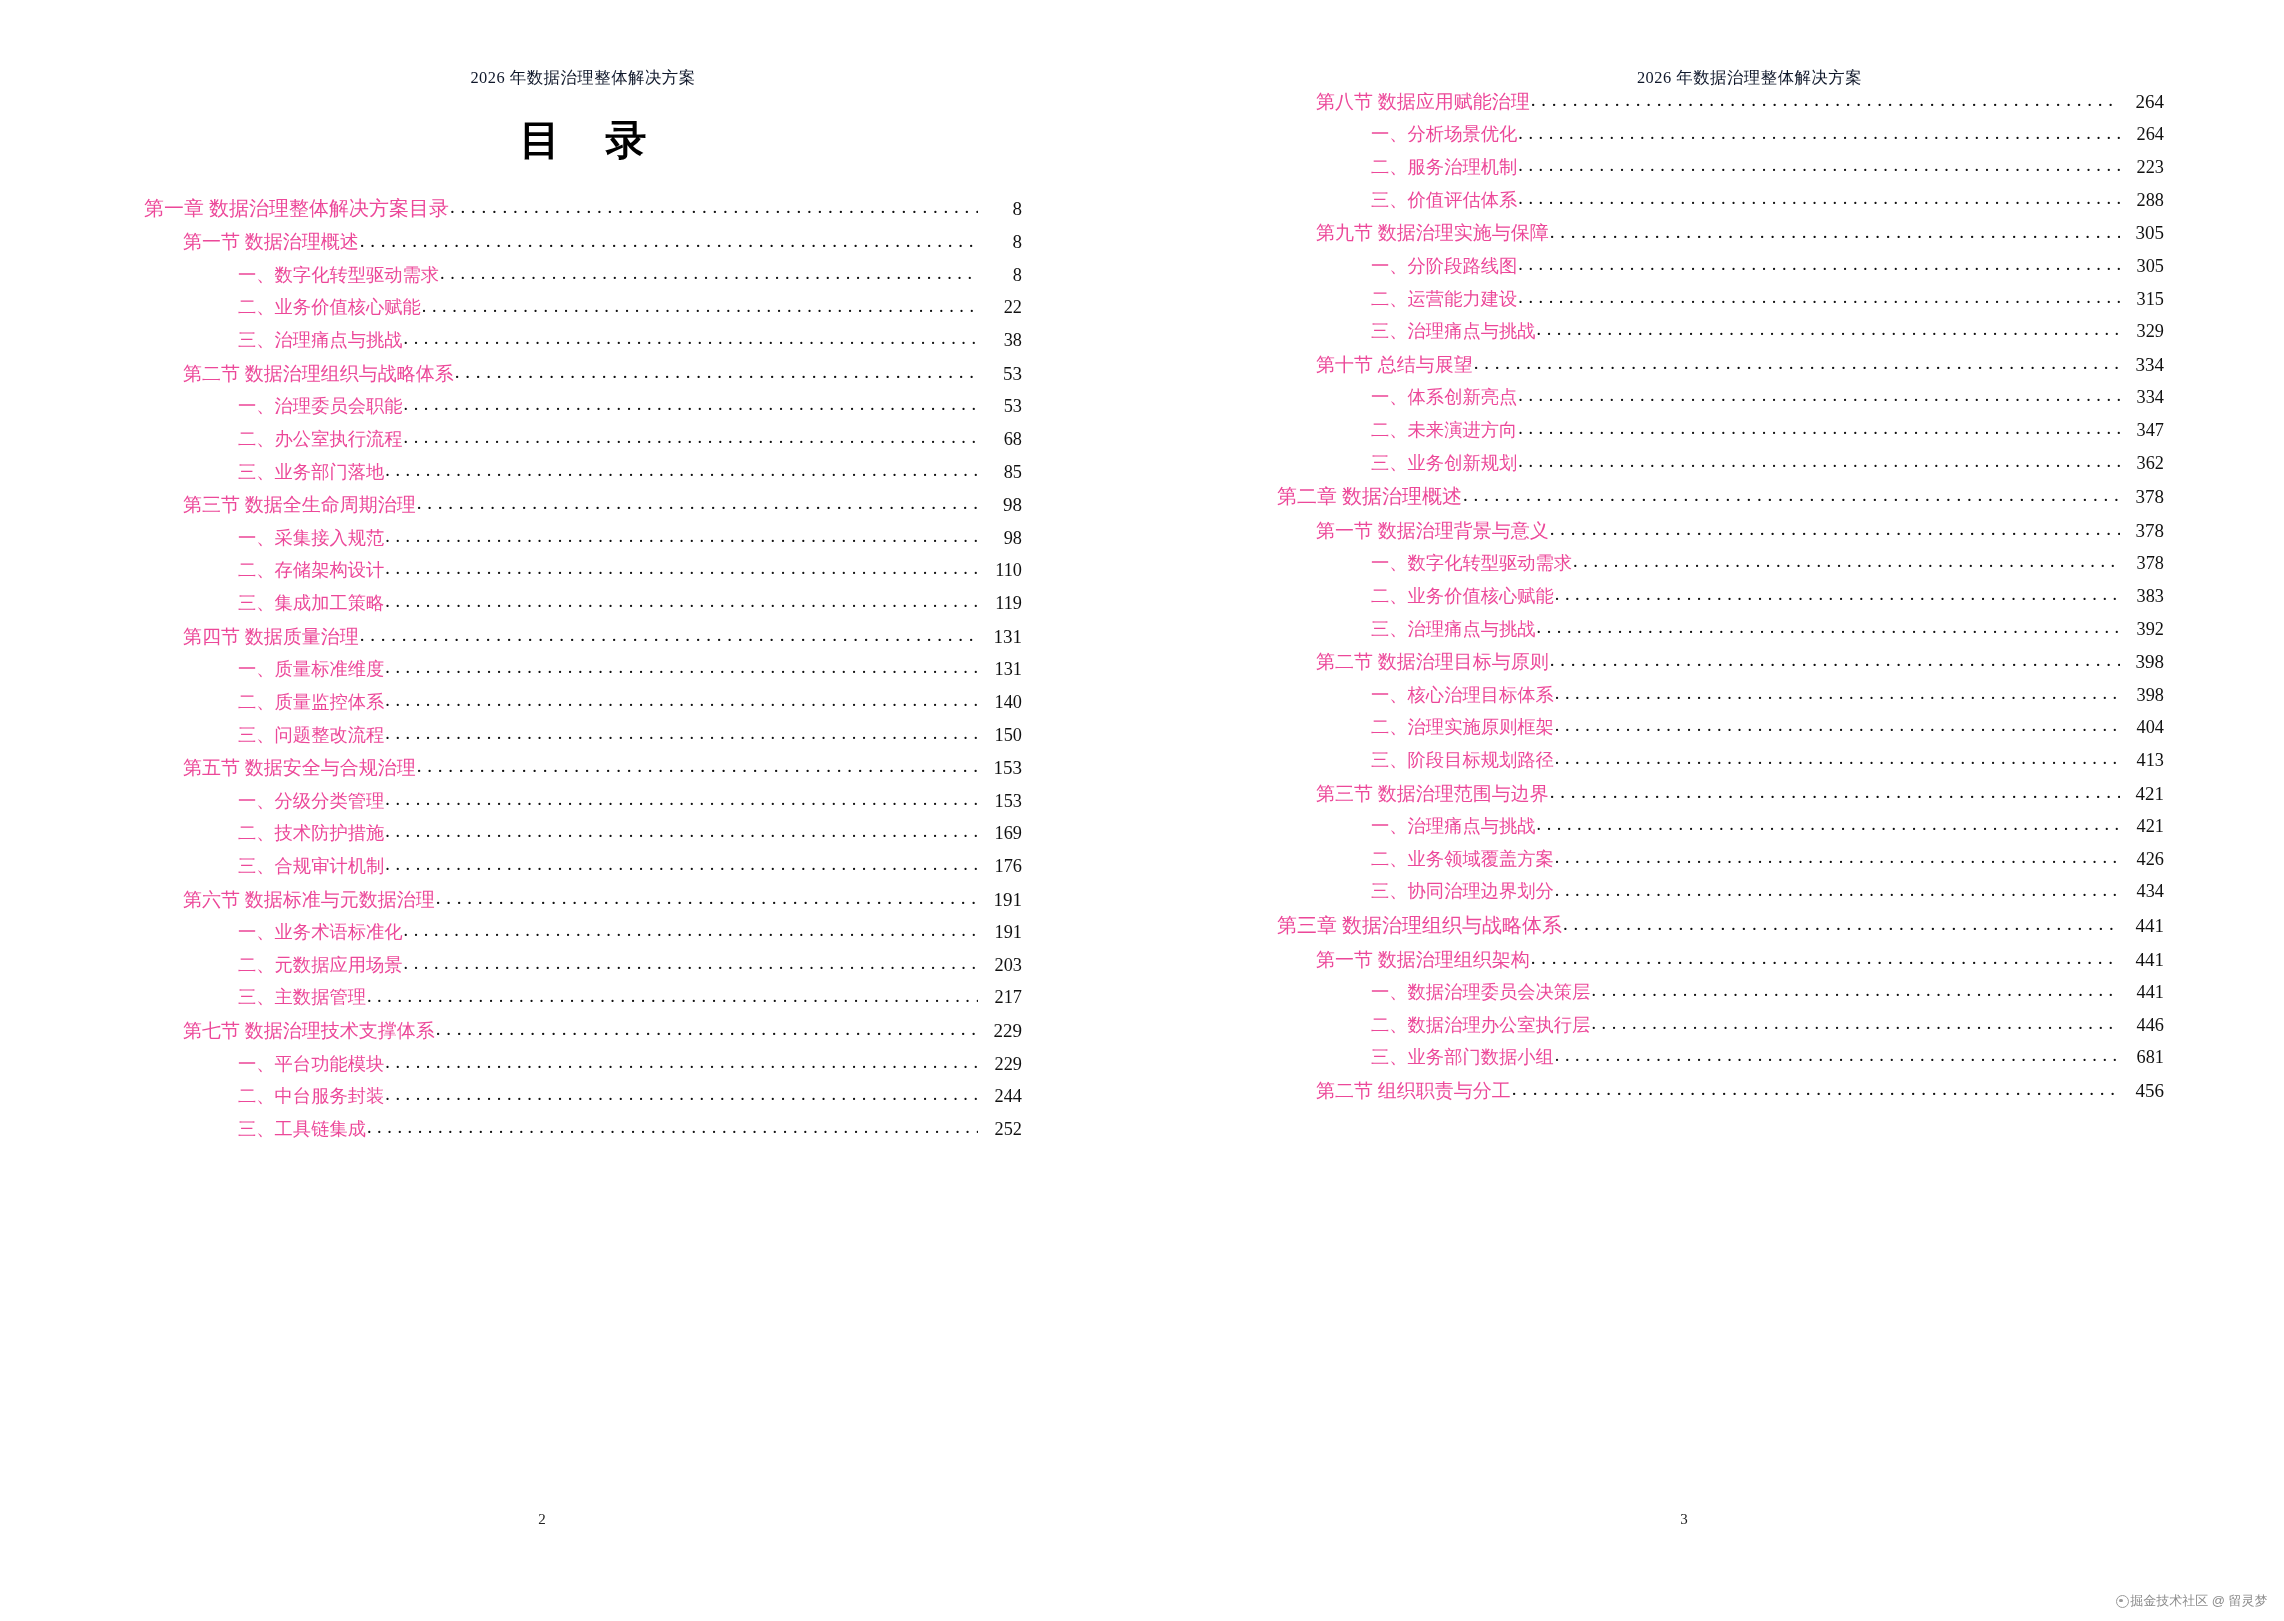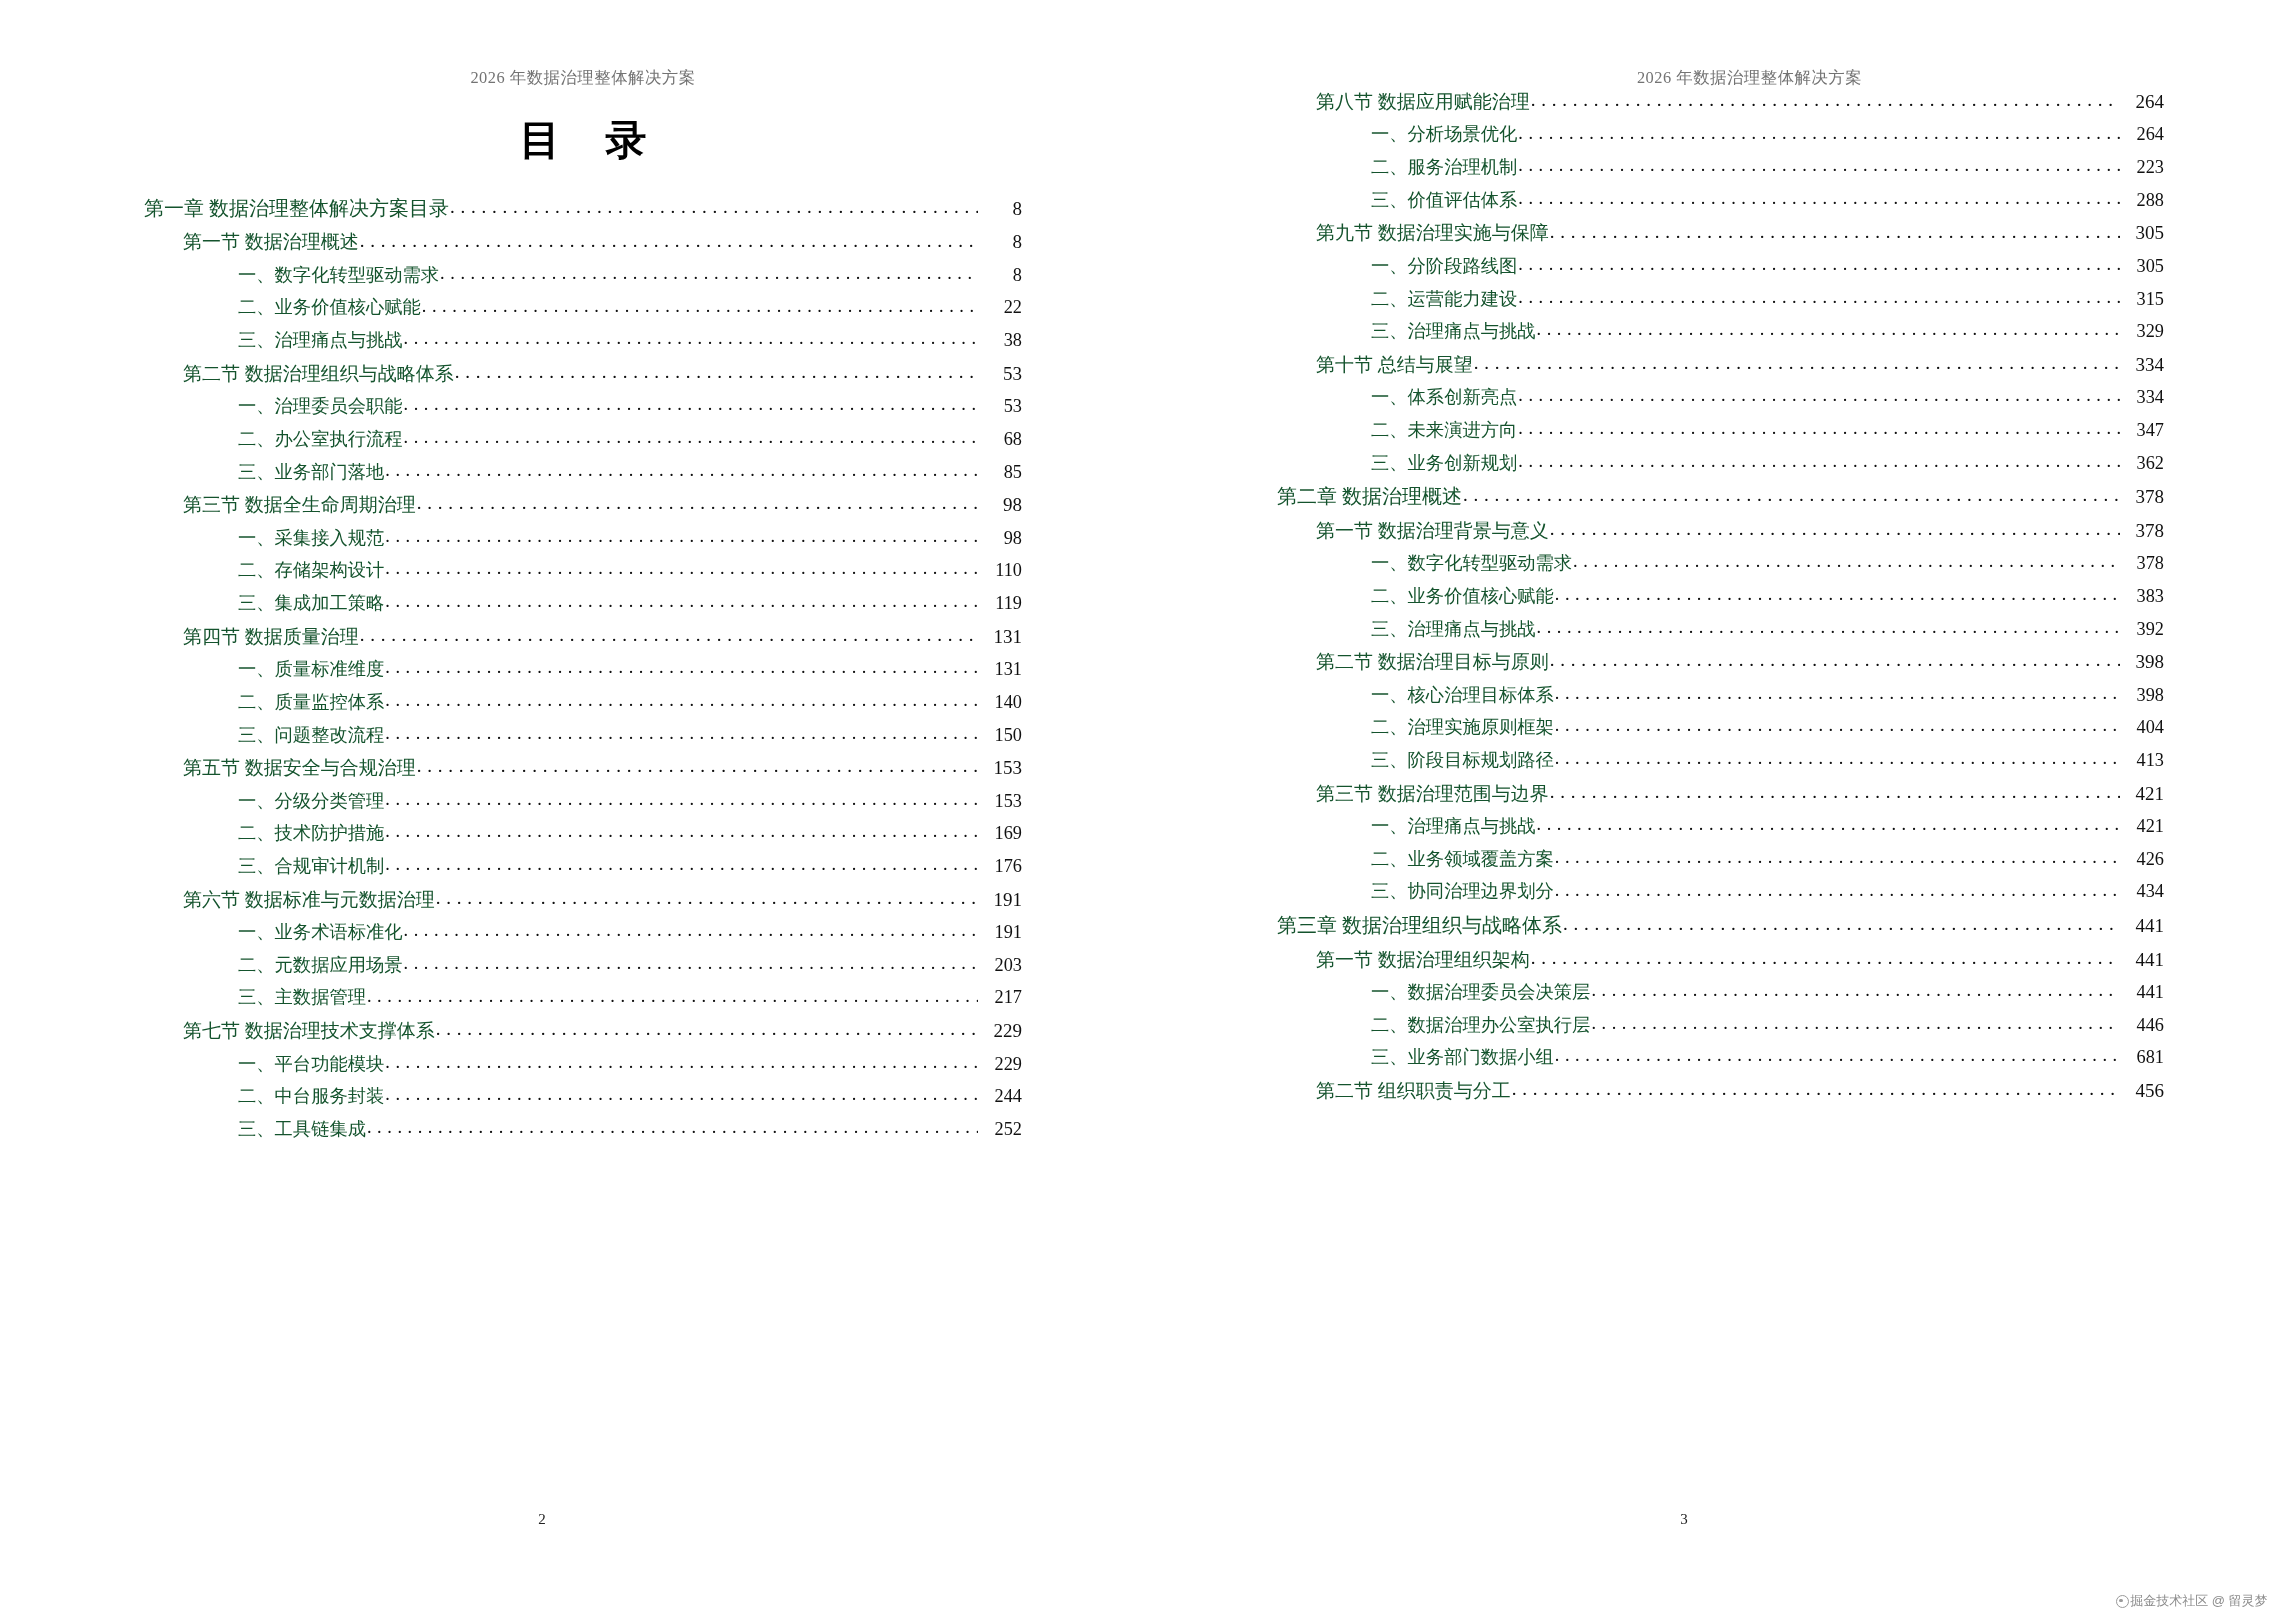--- a/index.html
+++ b/index.html
@@ -41,21 +41,21 @@
     box-sizing: border-box;
   }
   .page-right .page-inner {
     padding: 63px 120px 0 135px;
   }
 
   .running-head {
     text-align: center;
     font-size: 16.4px;
     letter-spacing: 0.5px;
-    color: #737373;
+    color: #0f172a;
     margin: 0 0 0 0;
     height: 29px;
     line-height: 29px;
     font-weight: 400;
   }
   .page-right .running-head {
     margin-left: 58px;
   }
 
   .toc-title {
@@ -78,21 +78,21 @@
     display: flex;
     align-items: baseline;
     width: 100%;
     box-sizing: border-box;
     line-height: 1.0;
     white-space: nowrap;
   }
 
   .toc-label {
     flex: 0 0 auto;
-    color: #14532d;
+    color: #ec4899;
   }
 
   .toc-dots {
     flex: 1 1 auto;
     min-width: 9.6px;
     overflow: hidden;
     white-space: nowrap;
     color: #111;
     margin: 0 2.9px 0 1px;
     position: relative;

